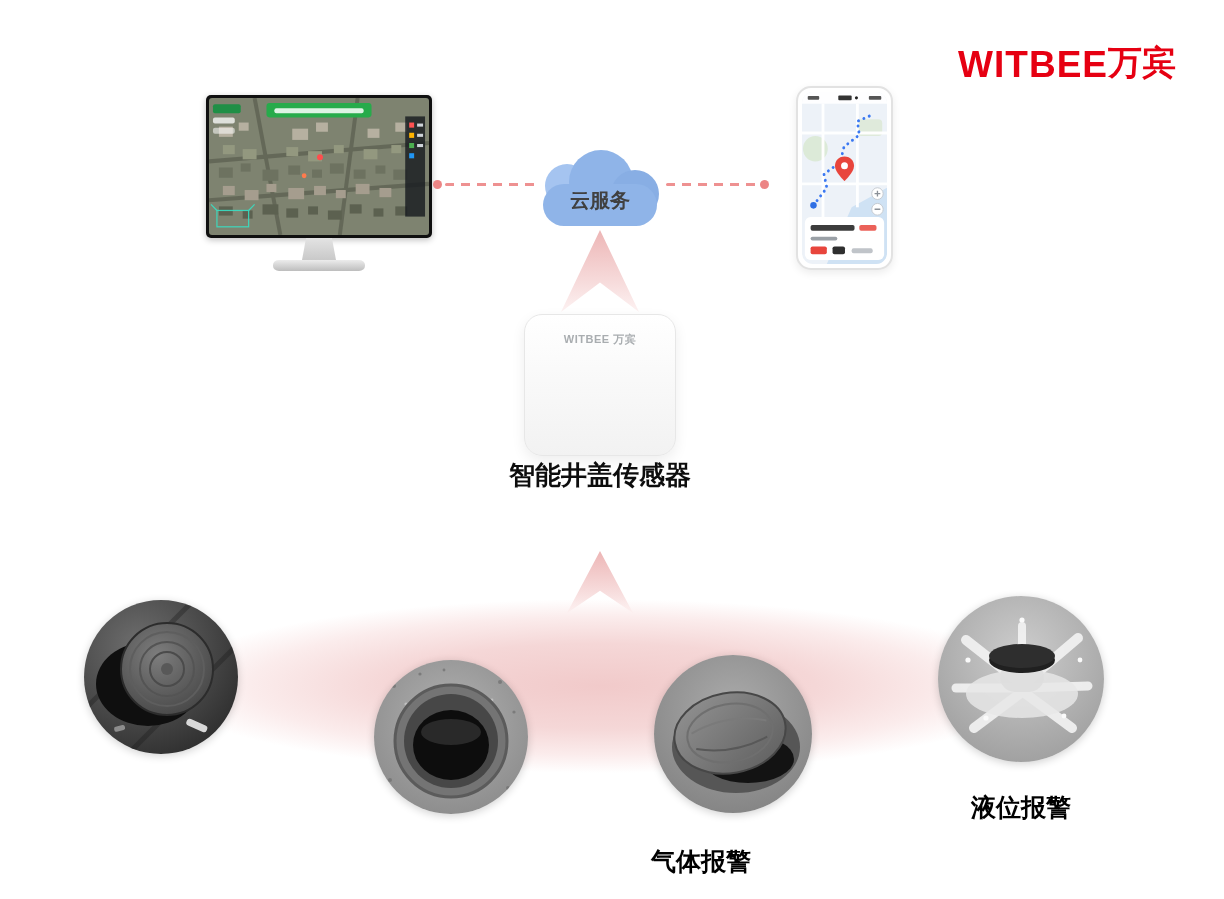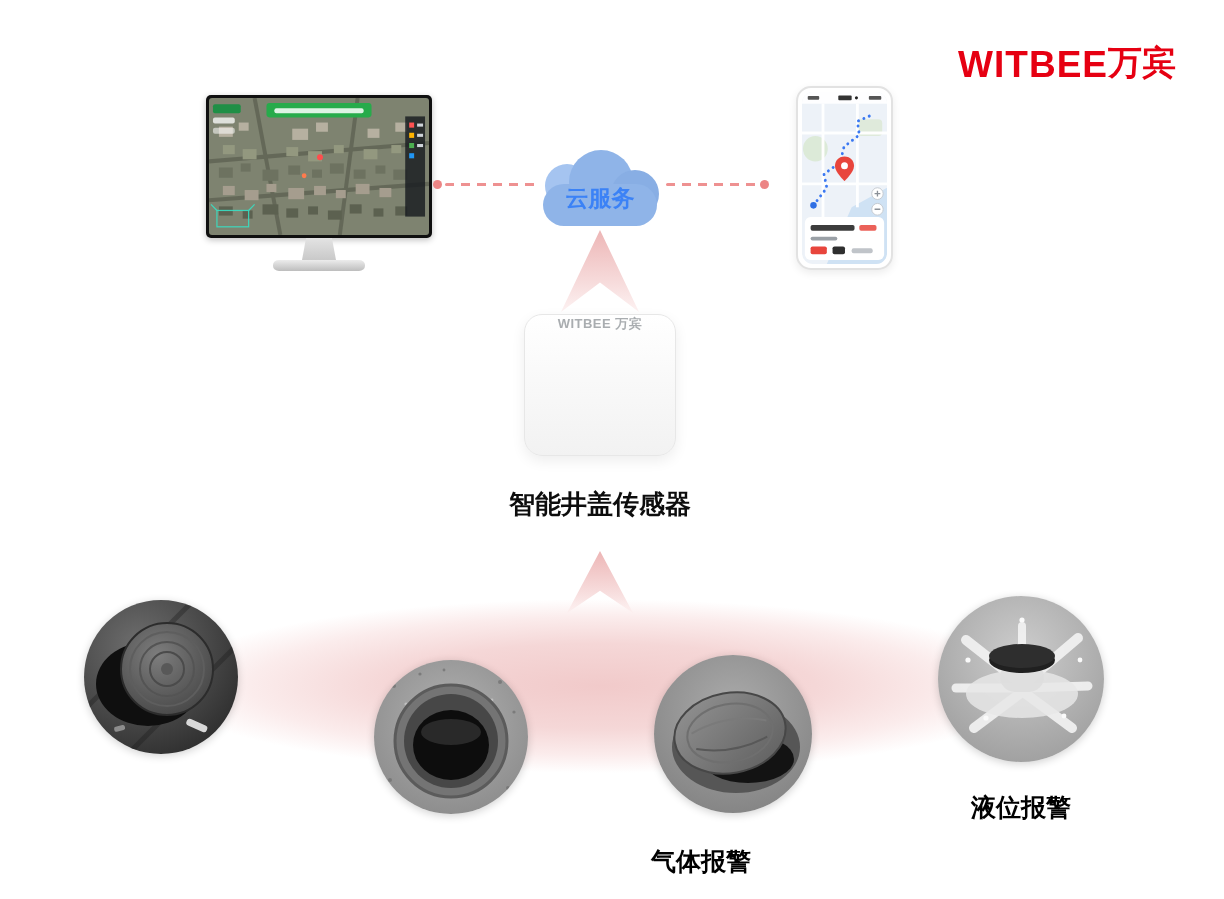--- a/index.html
+++ b/index.html
@@ -31,42 +31,42 @@
   .dot { position:absolute; width:9px; height:9px; border-radius:50%; background:#ec8585; }
 
   
   .cloud { position:absolute; left:541px; top:150px; width:118px; height:78px; }
   .cloud .bump { position:absolute; border-radius:50%; }
   .cloud .b1 { left:28px; top:0; width:64px; height:64px; background:#8fb4e8; }
   .cloud .b2 { left:4px; top:14px; width:44px; height:44px; background:#a5c4f0; }
   .cloud .b3 { right:0; top:20px; width:48px; height:48px; background:#88aee4; }
   .cloud .base { left:2px; bottom:2px; width:114px; height:42px; border-radius:21px; background:#8fb4e8; }
   .cloud-label { position:absolute; left:0; right:0; bottom:14px; text-align:center;
-    color:#3b82f6; font-size:23px; font-weight:700; }
+    color:#404040; font-size:20px; font-weight:700; }
 
   
   .phone { position:absolute; left:796px; top:86px; width:97px; height:184px; background:#fff;
     border:2px solid #e2e2e2; border-radius:15px; padding:4px; box-shadow:0 3px 8px rgba(0,0,0,0.08); }
   .phone-screen { width:100%; height:100%; border-radius:11px; overflow:hidden; }
   .phone-screen svg { display:block; width:100%; height:100%; }
 
   
   .arrow { position:absolute;
     background:linear-gradient(180deg,#edb6b6 0%,#f6d9d9 60%,#fdf2f2 100%);
     clip-path:polygon(50% 0,100% 100%,50% 64%,0 100%); }
   .arrow1 { left:561px; top:230px; width:78px; height:82px; }
   .arrow2 { left:567px; top:551px; width:66px; height:62px; }
 
   
   .device { position:absolute; left:524px; top:314px; width:152px; height:142px; border-radius:18px;
     background:linear-gradient(180deg,#ffffff 0%,#f2f2f2 100%);
     border:1px solid #e7e7e7; box-shadow:0 5px 14px rgba(0,0,0,0.07); }
-  .device-brand { text-align:center; font-size:13px; font-weight:600;
+  .device-brand { margin-top:17px; text-align:center; font-size:11px; font-weight:600;
     color:#a9adb0; letter-spacing:0.5px; }
-  .device-label { position:absolute; left:450px; top:488px; width:300px; text-align:center; color:#0d0d0d; }
+  .device-label { position:absolute; left:450px; top:459px; width:300px; text-align:center; color:#0d0d0d; }
   .device-title, .device-model { font-size:26px; font-weight:700; line-height:33px; }
 
   
   .ellipse-bg { position:absolute; left:62px; top:580px; width:1076px; height:212px;
     background:radial-gradient(closest-side,#f1caca 0%,#f5d7d7 40%,#fbecec 65%,rgba(255,255,255,0) 82%); }
 
   
   .photo { position:absolute; border-radius:50%; overflow:hidden; box-shadow:0 2px 8px rgba(0,0,0,0.18); }
   .photo svg { display:block; width:100%; height:100%; }
   .photo1 { left:84px;  top:600px; width:154px; height:154px; }

